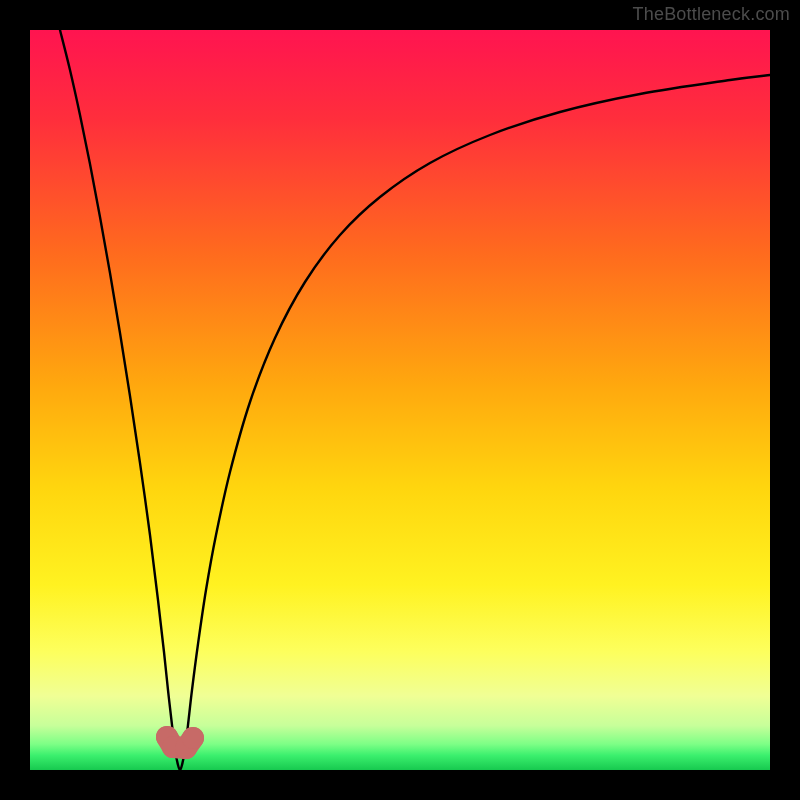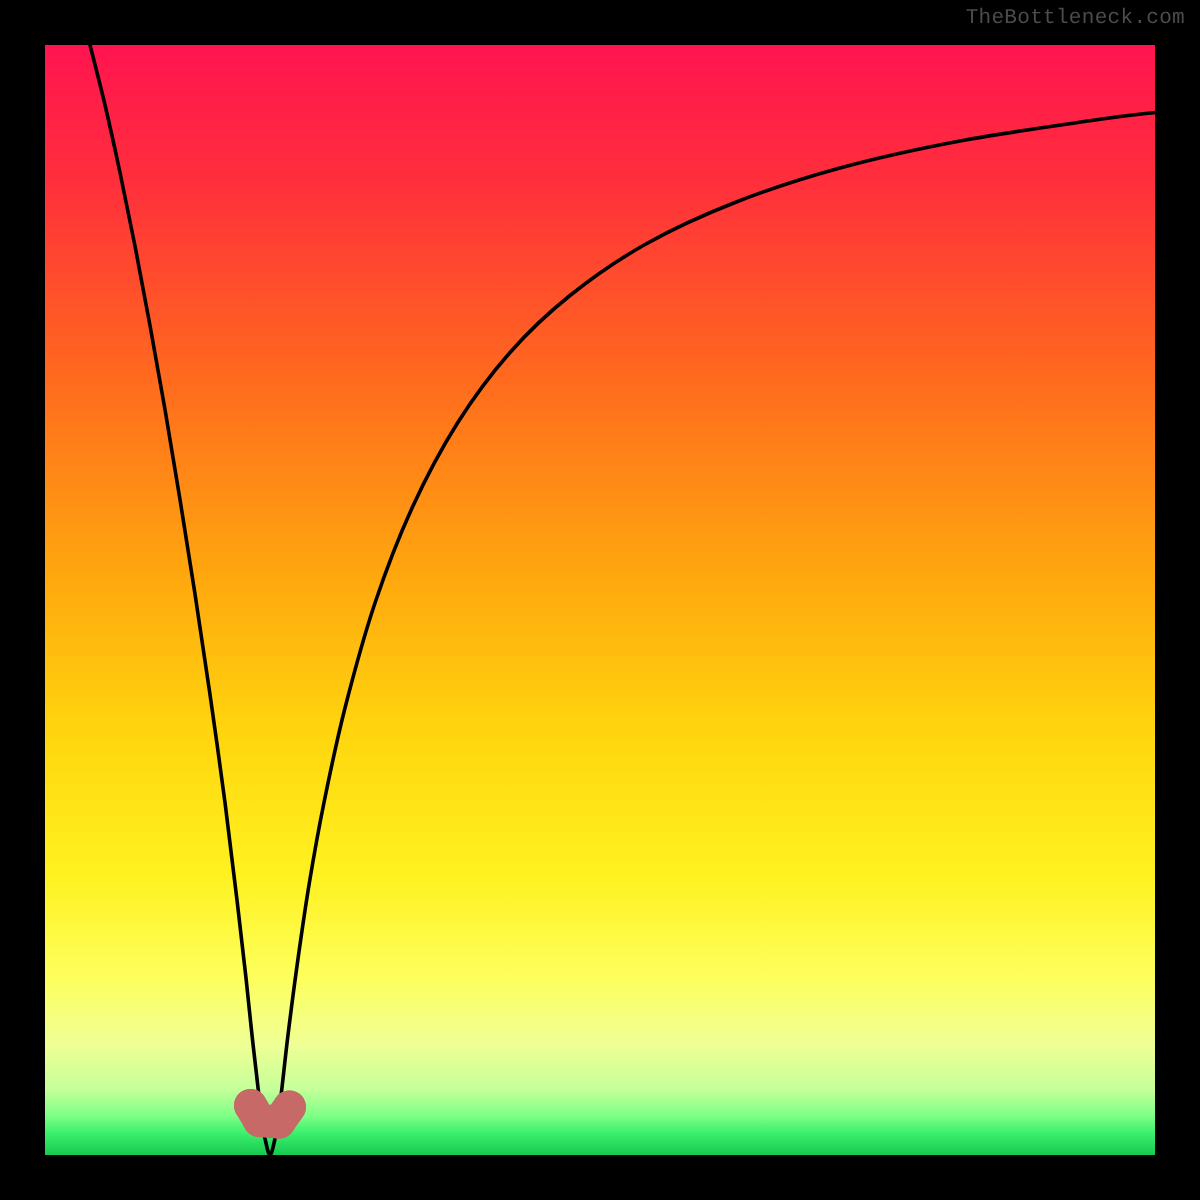--- a/index.html
+++ b/index.html
@@ -13,22 +13,22 @@
   .frame {
     position: relative;
     width: 800px;
     height: 800px;
     background: #000;
   }
   .attribution {
     position: absolute;
     top: 4px;
     right: 10px;
-    font-family: Liberation Mono, monospace;
-    font-size: 14px;
+    font-family: Liberation Sans, sans-serif;
+    font-size: 18px;
     color: #4c4c4c;
     font-weight: 500;
     letter-spacing: 0.2px;
     z-index: 3;
   }
   svg {
     display: block;
   }
 </style>
 </head>

